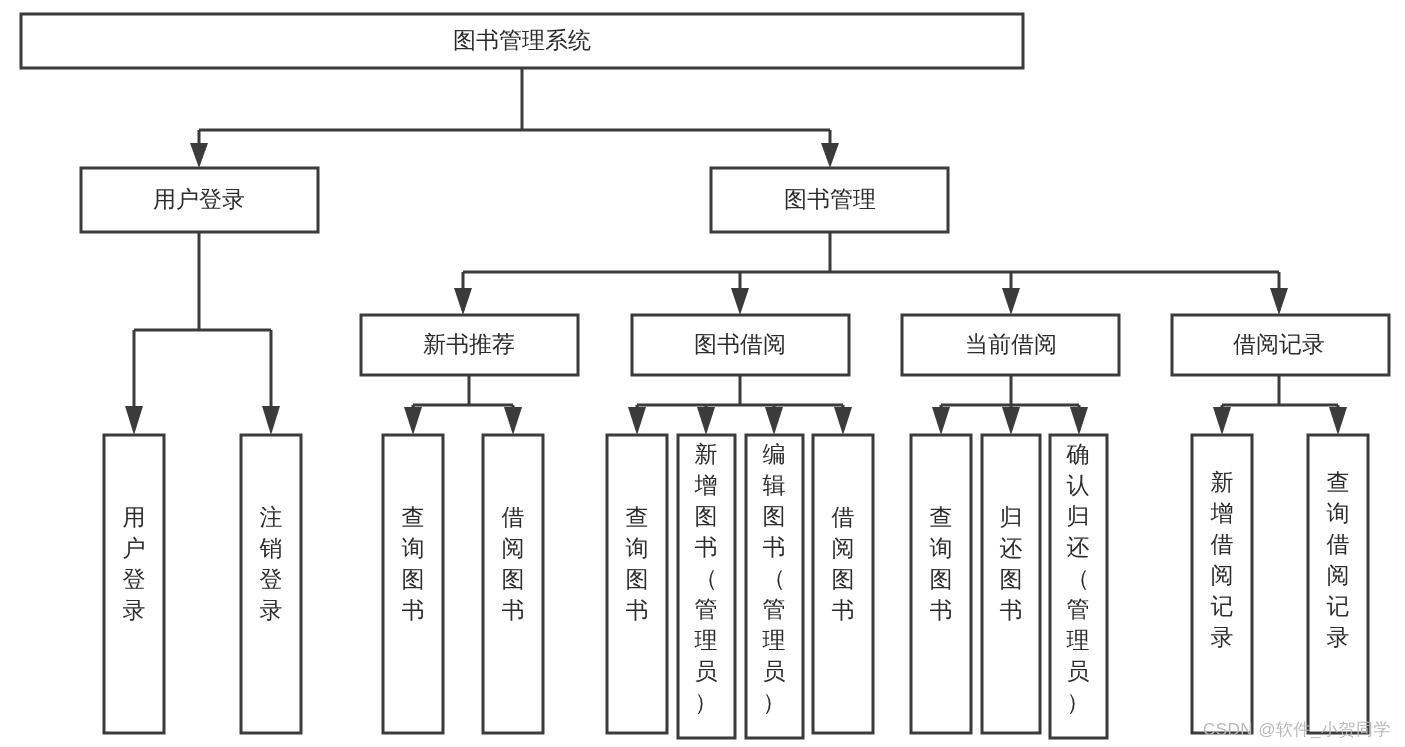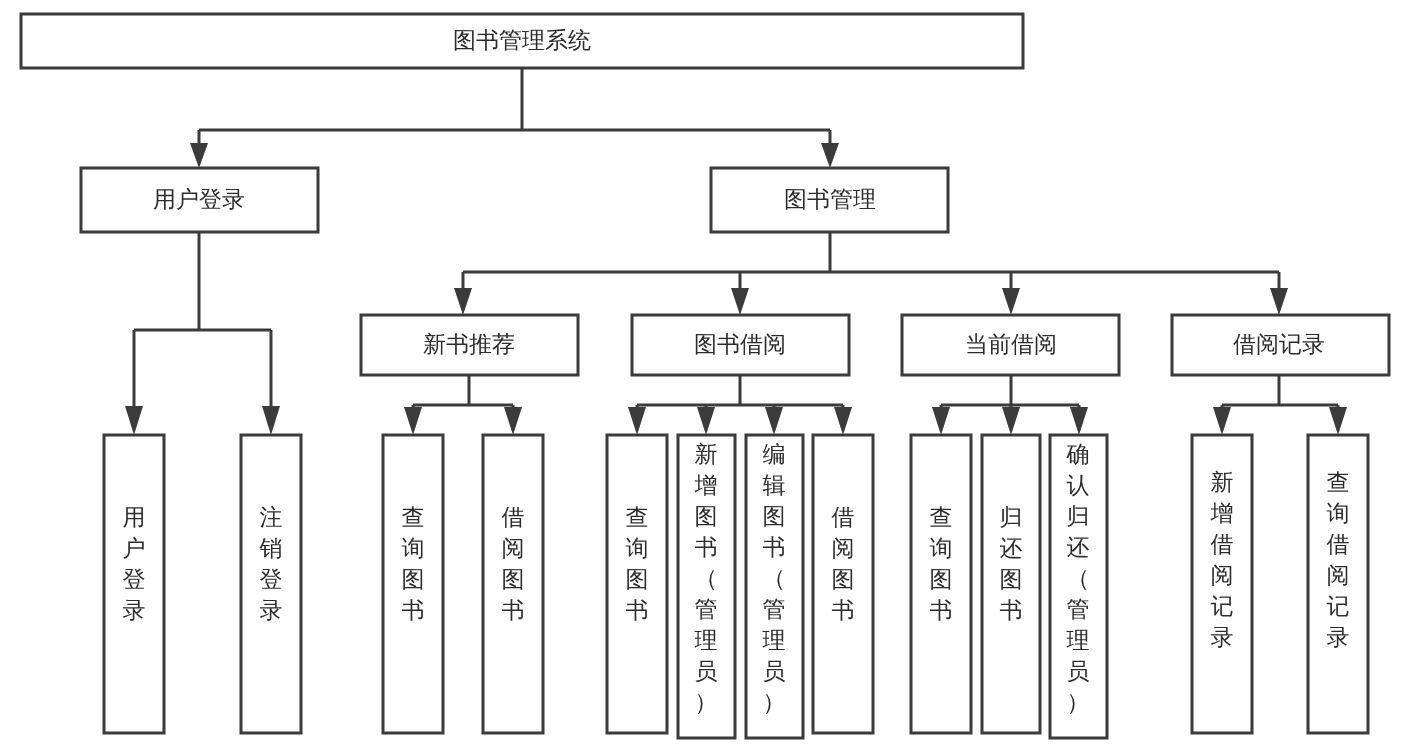--- a/index.html
+++ b/index.html
@@ -222,13 +222,14 @@
       <rect class="node-rect" x="1192" y="435" width="60" height="298"></rect>
       <text class="node-label-v" x="1222" y="490"><tspan x="1222" y="490">新</tspan><tspan x="1222" y="521">增</tspan><tspan x="1222" y="552">借</tspan><tspan x="1222" y="583">阅</tspan><tspan x="1222" y="614">记</tspan><tspan x="1222" y="645">录</tspan></text>
     </g>
     <g>
       <rect class="node-rect" x="1308" y="435" width="60" height="298"></rect>
       <text class="node-label-v" x="1338" y="490"><tspan x="1338" y="490">查</tspan><tspan x="1338" y="521">询</tspan><tspan x="1338" y="552">借</tspan><tspan x="1338" y="583">阅</tspan><tspan x="1338" y="614">记</tspan><tspan x="1338" y="645">录</tspan></text>
     </g>
 
   </svg>
 
+  <div class="watermark-text">CSDN @软件_小贺同学</div>
 </div>
 
 </body></html>

